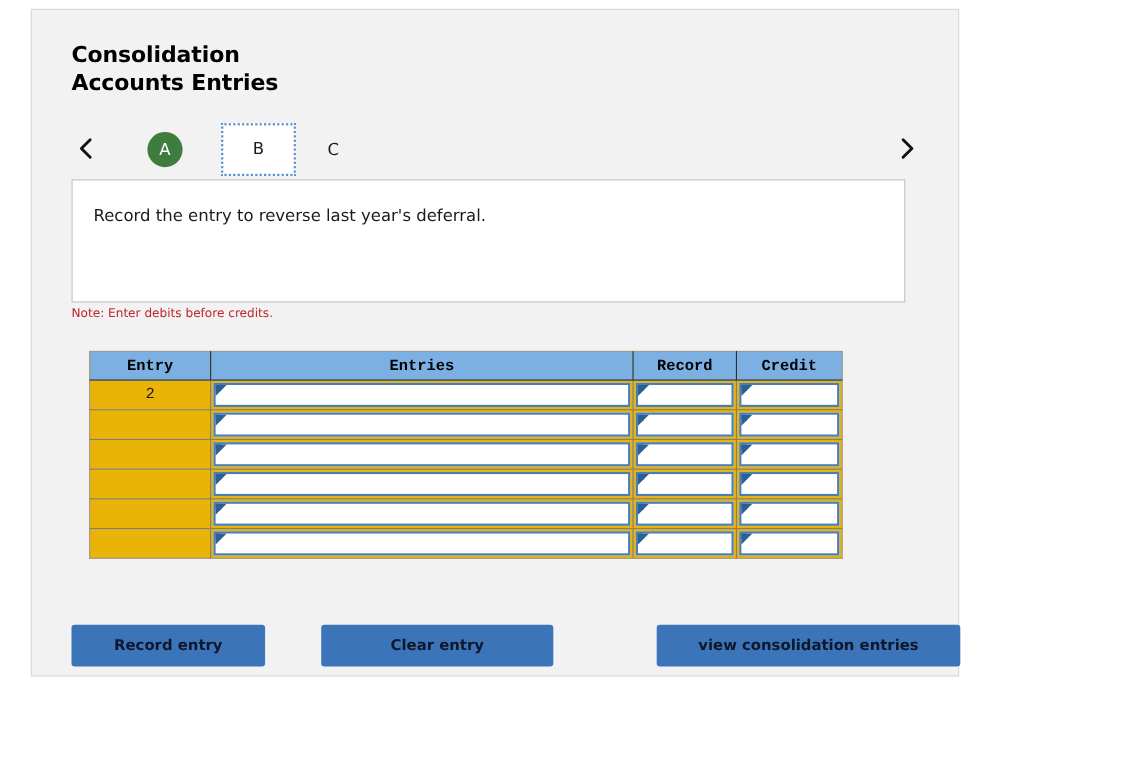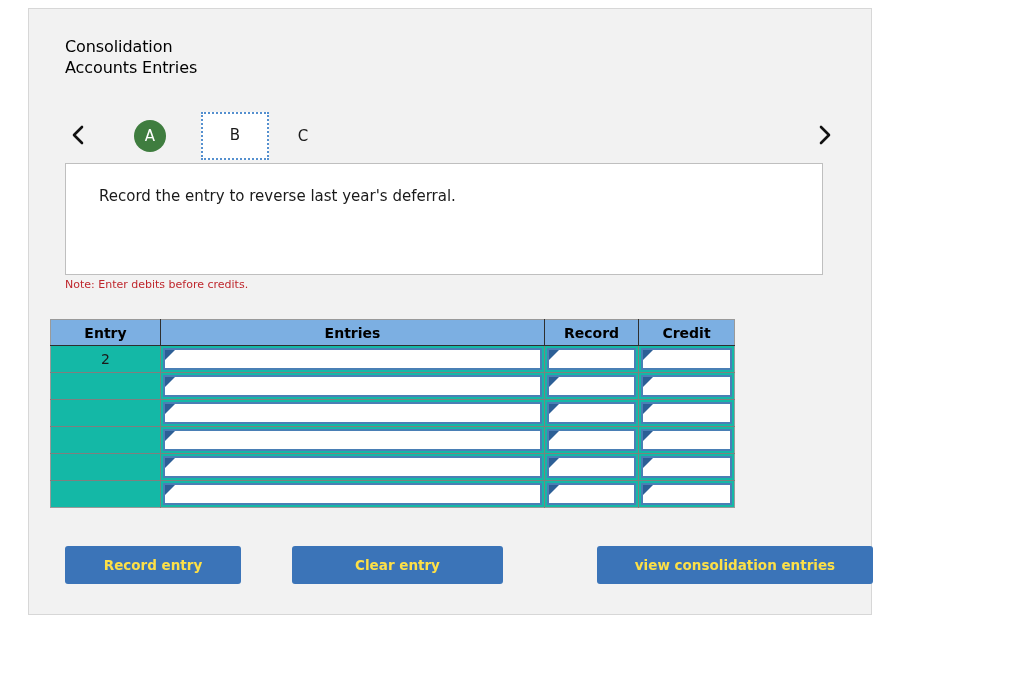--- a/index.html
+++ b/index.html
@@ -29,22 +29,22 @@
     border: 1px solid #d7d7d7;
     box-sizing: border-box;
   }
 
   
   .title {
     position: absolute;
     left: 36px;
     top: 27px;
     width: 420px;
-    font-size: 16px;
-    font-weight: normal;
+    font-size: 20px;
+    font-weight: bold;
     line-height: 1.32;
     color: #000000;
     letter-spacing: -0.1px;
   }
   .title .line { display: block; white-space: pre; }
 
   
   .tabstrip {
     position: absolute;
     left: 36px;
@@ -114,41 +114,41 @@
     box-sizing: border-box;
   }
   .prompt-text {
     position: absolute;
     left: 19px;
     top: 22px;
     right: 14px;
     font-size: 15px;
     color: #1a1a1a;
     line-height: 1.35;
-    margin-left: 14px;
   }
 
   
   .note {
     position: absolute;
     left: 36px;
     top: 269px;
     font-size: 11px;
     color: #bf272d;
   }
 
   
   .jtable {
     position: absolute;
-    left: 21px;
+    left: 52px;
     top: 310px;
     border-collapse: collapse;
     table-layout: fixed;
     border: 1px solid #9a9a9a;
-    background: #14b8a6;
+    background: #eab308;
+    font-family: Liberation Mono, monospace;
   }
   .jtable col.c-entry   { width: 110px; }
   .jtable col.c-acct    { width: 384px; }
   .jtable col.c-debit   { width: 94px; }
   .jtable col.c-credit  { width: 96px; }
 
   .jtable thead th {
     background: #7cafe2;
     color: #000000;
     font-size: 14px;
@@ -211,32 +211,33 @@
     color: #1a1a1a;
     overflow: hidden;
     white-space: nowrap;
   }
   .cellwrap.num .val { justify-content: flex-end; left: 4px; }
 
   
   .btn {
     position: absolute;
     background: #3b74b8;
-    color: #fde047;
+    color: #0f172a;
     font-size: 13.5px;
     font-weight: bold;
     border: none;
     border-radius: 3px;
     height: 38px;
     display: flex;
     align-items: center;
     justify-content: center;
     cursor: pointer;
     box-sizing: border-box;
     font-family: "DejaVu Sans", "Liberation Sans", sans-serif;
+    margin-top: 22px;
   }
   .btn-record { left: 36px;  top: 537px; width: 176px; }
   .btn-clear  { left: 263px; top: 537px; width: 211px; }
   .btn-view   { left: 568px; top: 537px; width: 276px; }
 </style>
 </head>
 <body>
 
 <div id="root">
   <div class="card">

